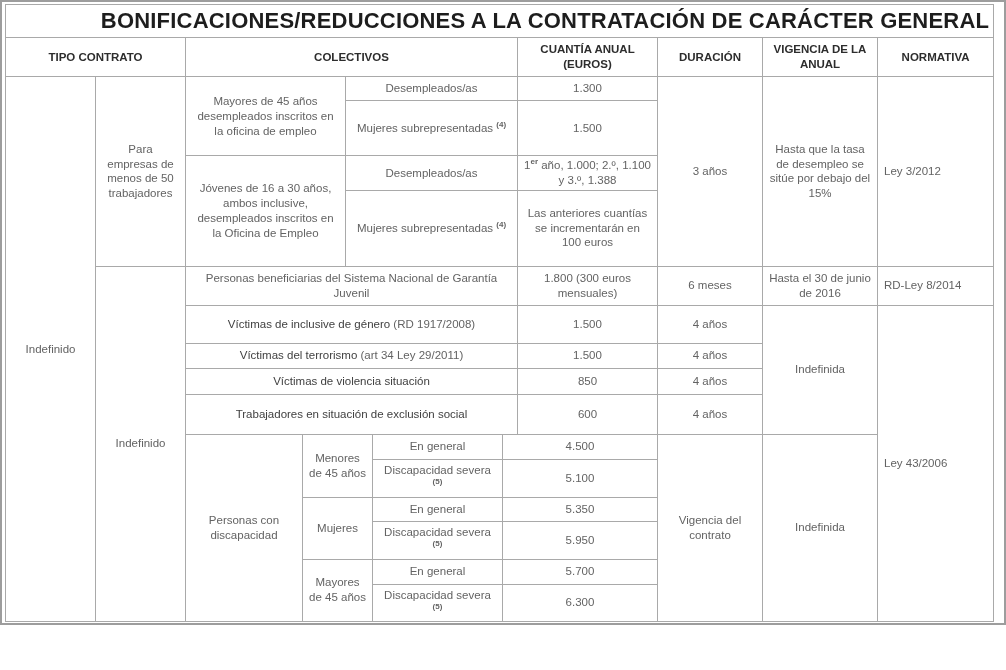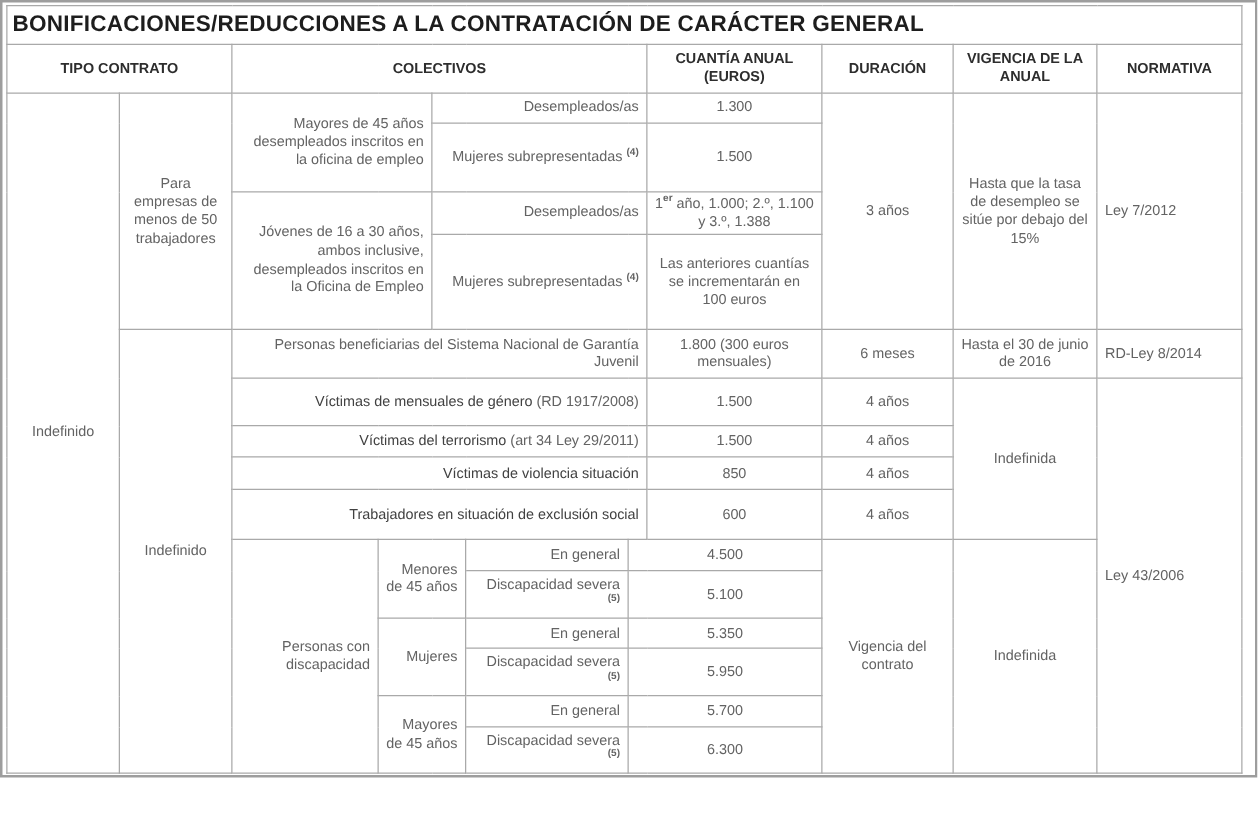--- a/index.html
+++ b/index.html
@@ -16,28 +16,28 @@
   table.bonif{
     border-collapse:collapse;table-layout:fixed;width:989px;background:#fff;
   }
   table.bonif td{
     border:1px solid #a9a9a9;
     font-size:11.5px;color:#636363;line-height:1.28;
     vertical-align:middle;padding:2px 6px;overflow:hidden;
     word-wrap:break-word;
   }
   tr.row-title td{
-    font-size:18px;font-weight:bold;color:#1d1d1d;text-align:left;
+    font-size:22px;font-weight:bold;color:#1d1d1d;text-align:right;
     height:26px;padding:2px 4px;letter-spacing:.2px;
   }
   tr.row-head td{
     font-weight:bold;color:#2d2d2d;text-align:center;height:34px;padding:2px 4px;
   }
   td.c{text-align:center;}
-  td.l{text-align:right;margin-top:15px;}
+  td.l{text-align:center;margin-top:15px;}
   td.bold,span.b{font-weight:normal;color:#414141;}
   td.norm{text-align:left;padding-left:7px;}
   sup.fn{font-size:8px;font-weight:bold;line-height:0;}
   .h24{height:24px}.h25{height:25px}.h26{height:26px}.h33{height:33px}
   .h37{height:37px}.h38{height:38px}.h39{height:39px}.h40{height:40px}
   .h55{height:55px}.h76{height:76px}
 </style>
 </head>
 <body>
 
@@ -72,21 +72,21 @@
   </tr>
 
   <tr class="h24">
     <td rowspan="15" class="c bold">Indefinido</td>
     <td rowspan="4" class="c bold">Para empresas de menos de 50 trabajadores</td>
     <td colspan="2" rowspan="2" class="l bold">Mayores de 45 años desempleados inscritos en la oficina de empleo</td>
     <td colspan="3" class="l">Desempleados/as</td>
     <td class="c">1.300</td>
     <td rowspan="4" class="c">3 años</td>
     <td rowspan="4" class="c">Hasta que la tasa de desempleo se sitúe por debajo del 15%</td>
-    <td rowspan="4" class="norm">Ley 7/2012</td>
+    <td rowspan="4" class="norm">Ley 3/2012</td>
   </tr>
 
   <tr class="h55">
     <td colspan="3" class="l">
       <span>Mujeres subrepresentadas</span>
       <sup class="fn">(4)</sup>
     </td>
     <td class="c">1.500</td>
   </tr>
 
@@ -110,21 +110,21 @@
     <td rowspan="11" class="c bold">Indefinido</td>
     <td colspan="5" class="l bold">Personas beneficiarias del Sistema Nacional de Garantía Juvenil</td>
     <td class="c">1.800 (300 euros mensuales)</td>
     <td class="c">6 meses</td>
     <td class="c">Hasta el 30 de junio de 2016</td>
     <td class="norm">RD-Ley 8/2014</td>
   </tr>
 
   <tr class="h38">
     <td colspan="5" class="l">
-      <span class="b">Víctimas de mensuales de género</span><span> (RD 1917/2008)</span>
+      <span class="b">Víctimas de inclusive de género</span><span> (RD 1917/2008)</span>
     </td>
     <td class="c">1.500</td>
     <td class="c">4 años</td>
     <td rowspan="4" class="c">Indefinida</td>
     <td rowspan="10" class="norm" style="vertical-align:middle;">Ley 43/2006</td>
   </tr>
 
   <tr class="h25">
     <td colspan="5" class="l">
       <span class="b">Víctimas del terrorismo</span><span> (art 34 Ley 29/2011)</span>

